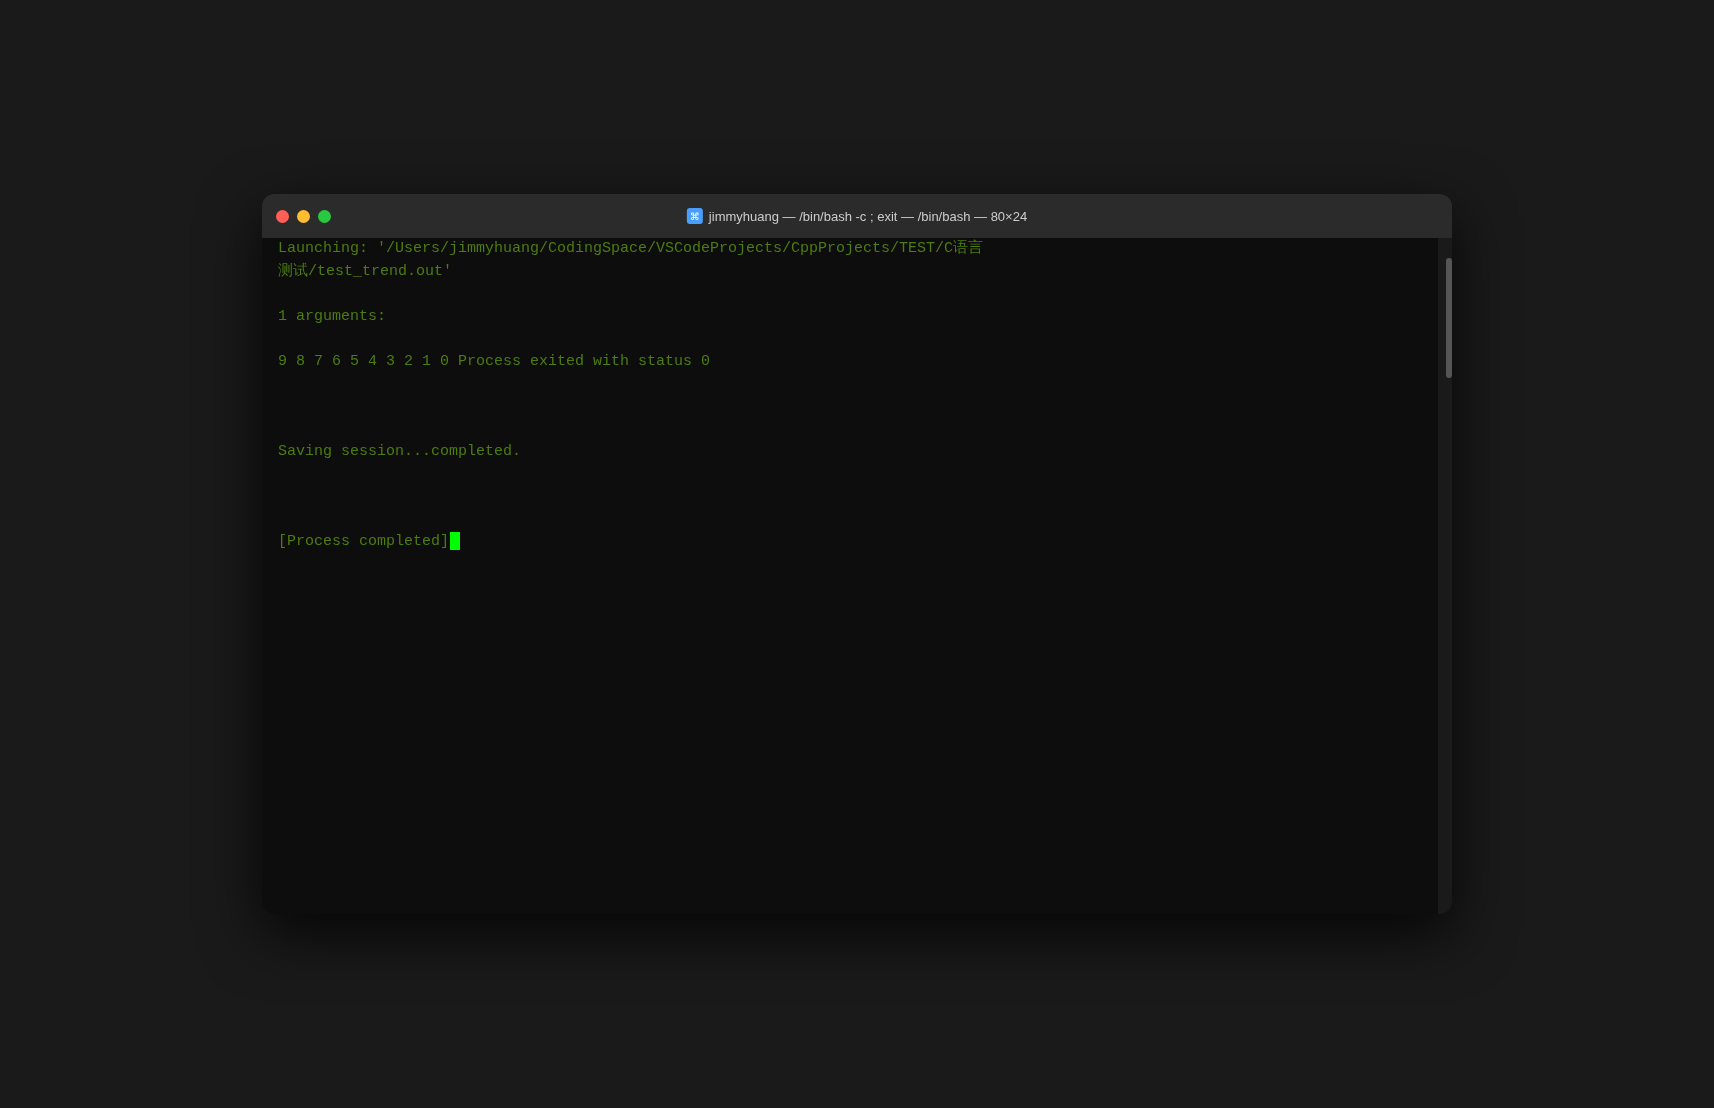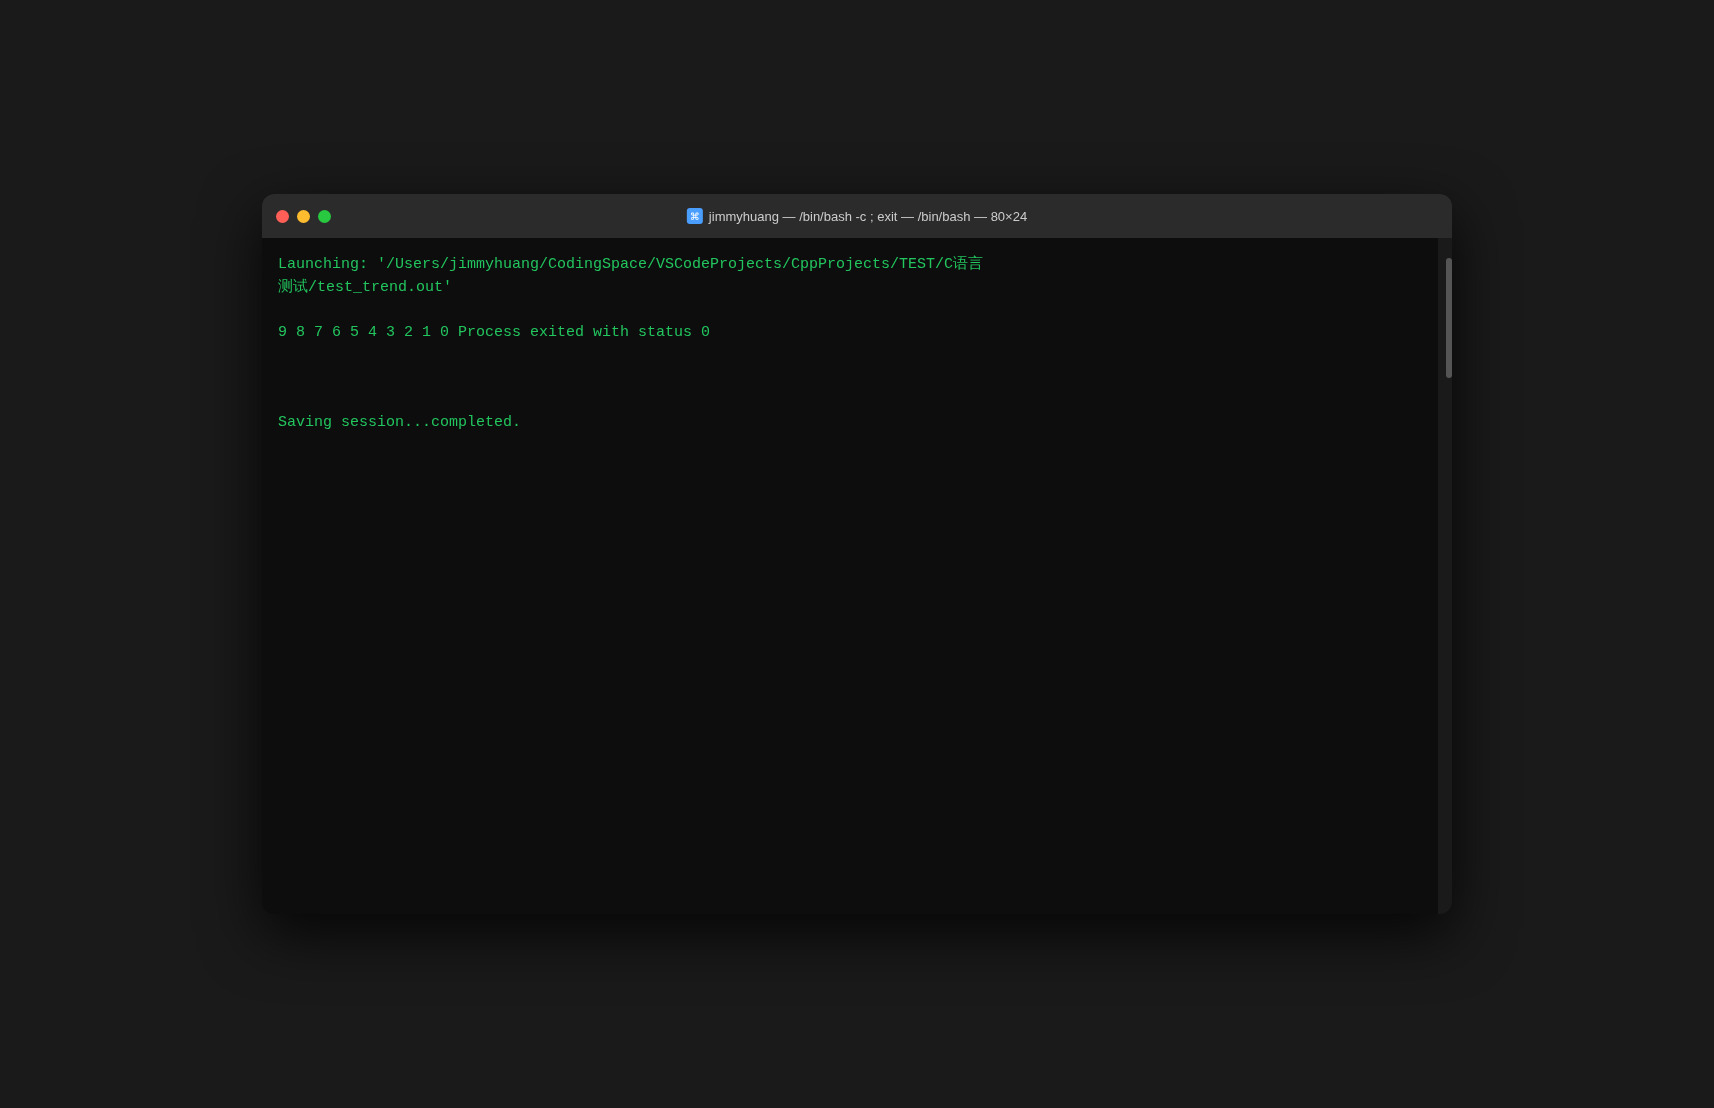--- a/index.html
+++ b/index.html
@@ -84,22 +84,22 @@
 
     .terminal-body {
       flex: 1;
       display: flex;
       position: relative;
       overflow: hidden;
     }
 
     .terminal-content {
       flex: 1;
-      padding: 16px 16px;
-      color: #22c55e;
+      padding: 0 16px;
+      color: #4d7c0f;
       font-size: 15px;
       line-height: 1.5;
       font-family: 'Courier New', Courier, monospace;
       overflow-y: auto;
       white-space: pre-wrap;
       word-break: break-all;
     }
 
     .scrollbar-area {
       width: 14px;
@@ -157,24 +157,26 @@
     </div>
     <div class="titlebar-title">
       <span class="titlebar-icon">⌘</span>
       <span>jimmyhuang — /bin/bash -c ; exit — /bin/bash — 80×24</span>
     </div>
   </div>
 
   <div class="terminal-body">
     <div class="terminal-content"><span class="line">Launching: '/Users/jimmyhuang/CodingSpace/VSCodeProjects/CppProjects/TEST/C语言
 测试/test_trend.out'</span>
+<span class="line">1 arguments:</span>
 <span class="line">9 8 7 6 5 4 3 2 1 0 Process exited with status 0</span>
 <span class="empty-line"></span>
 <span class="line">Saving session...completed.</span>
 <span class="empty-line"></span>
+<span class="line">[Process completed]<span class="cursor"></span></span>
 </div>
     <div class="scrollbar-area">
       <div class="scrollbar-track">
         <div class="scrollbar-handle"></div>
       </div>
     </div>
   </div>
 </div>
 
 </body></html>

